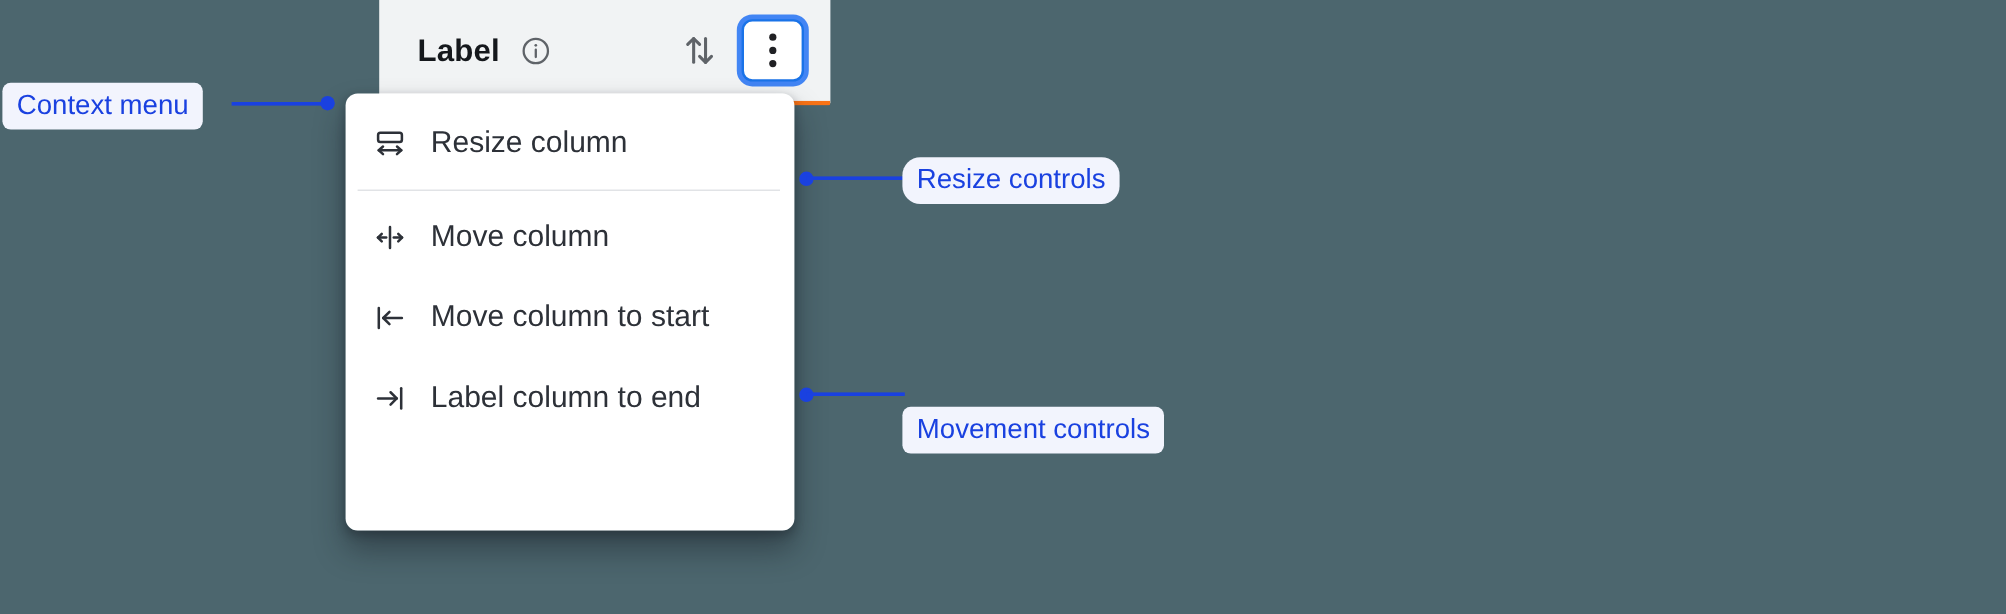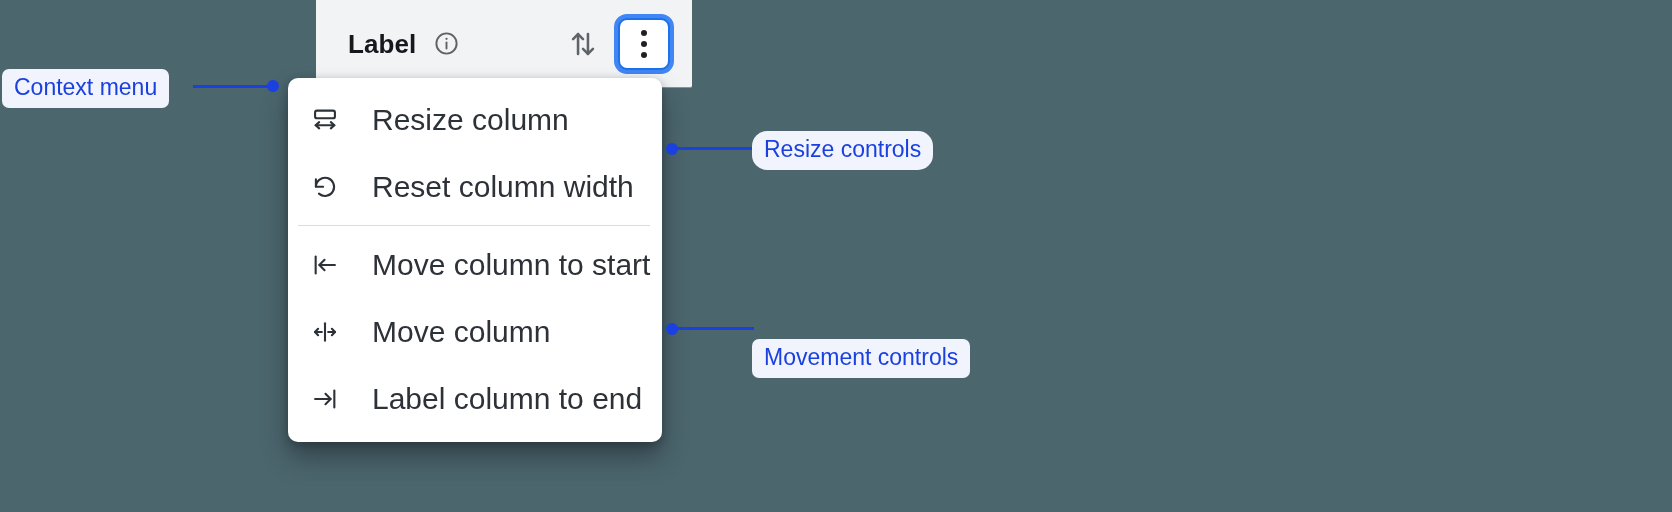--- a/index.html
+++ b/index.html
@@ -25,21 +25,21 @@
     left: 316px;
     top: 0px;
     width: 376px;
     height: 88px;
     background: #f1f3f4;
     border-radius: 0 0 2px 2px;
     box-sizing: border-box;
     display: flex;
     align-items: center;
     padding: 0 22px 0 32px;
-    border-bottom: 1px solid #f97316;
+    border-bottom: 4px solid #f97316;
   }
   .header-label {
     font-size: 26px;
     font-weight: bold;
     color: #15181c;
     letter-spacing: .1px;
     line-height: 1;
   }
   .info-icon {
     margin-left: 17px;
@@ -121,25 +121,24 @@
     width: 30px;
     height: 30px;
     flex: 0 0 30px;
     display: inline-flex;
     align-items: center;
     justify-content: center;
     color: #2d3138;
     margin-right: 19px;
   }
   .menu-text {
-    font-size: 30px;
+    font-size: 25px;
     color: #2d3138;
     line-height: 1;
     white-space: nowrap;
-    margin-left: 13px;
   }
   .menu-divider {
     height: 1px;
     background: #dadce0;
     margin: 5px 12px 5px 10px;
   }
 
   
   .anno-chip {
     position: absolute;
@@ -208,59 +207,50 @@
         <svg width="28" height="28" viewBox="0 0 24 24" fill="none" stroke="currentColor" stroke-width="1.8" stroke-linecap="round" stroke-linejoin="round">
           <rect x="3.5" y="4" width="17" height="6.5" rx="1.6"></rect>
           <line x1="4" y1="16.5" x2="20" y2="16.5"></line>
           <polyline points="7,13.8 4,16.5 7,19.2"></polyline>
           <polyline points="17,13.8 20,16.5 17,19.2"></polyline>
         </svg>
       </span>
       <span class="menu-text">Resize column</span>
     </div>
 
-    <div class="menu-item">
-      <span class="menu-icon">
-        <svg width="28" height="28" viewBox="0 0 24 24" fill="none" stroke="currentColor" stroke-width="1.8" stroke-linecap="round" stroke-linejoin="round">
-          <path d="M4.2 11.6a7.8 7.8 0 1 1 2.6 6.1"></path>
-          <polyline points="4.2,5.4 4.2,11.8 10.4,11.8"></polyline>
-        </svg>
-      </span>
-      <span class="menu-text">Reset column width</span>
-    </div>
 
     <div class="menu-divider"></div>
-
-    <div class="menu-item">
-      <span class="menu-icon">
-        <svg width="28" height="28" viewBox="0 0 24 24" fill="none" stroke="currentColor" stroke-width="1.8" stroke-linecap="round" stroke-linejoin="round">
-          <line x1="4" y1="4.8" x2="4" y2="19.2"></line>
-          <line x1="20.5" y1="12" x2="7.2" y2="12"></line>
-          <polyline points="11.6,7.6 7.2,12 11.6,16.4"></polyline>
-        </svg>
-      </span>
-      <span class="menu-text">Move column to start</span>
-    </div>
 
     <div class="menu-item">
       <span class="menu-icon">
         <svg width="28" height="28" viewBox="0 0 24 24" fill="none" stroke="currentColor" stroke-width="1.8" stroke-linecap="round" stroke-linejoin="round">
           <line x1="12" y1="4.5" x2="12" y2="19.5"></line>
           <line x1="9.3" y1="12" x2="3.4" y2="12"></line>
           <polyline points="6.1,9.3 3.4,12 6.1,14.7"></polyline>
           <line x1="14.7" y1="12" x2="20.6" y2="12"></line>
           <polyline points="17.9,9.3 20.6,12 17.9,14.7"></polyline>
         </svg>
       </span>
       <span class="menu-text">Move column</span>
     </div>
 
     <div class="menu-item">
       <span class="menu-icon">
         <svg width="28" height="28" viewBox="0 0 24 24" fill="none" stroke="currentColor" stroke-width="1.8" stroke-linecap="round" stroke-linejoin="round">
+          <line x1="4" y1="4.8" x2="4" y2="19.2"></line>
+          <line x1="20.5" y1="12" x2="7.2" y2="12"></line>
+          <polyline points="11.6,7.6 7.2,12 11.6,16.4"></polyline>
+        </svg>
+      </span>
+      <span class="menu-text">Move column to start</span>
+    </div>
+
+    <div class="menu-item">
+      <span class="menu-icon">
+        <svg width="28" height="28" viewBox="0 0 24 24" fill="none" stroke="currentColor" stroke-width="1.8" stroke-linecap="round" stroke-linejoin="round">
           <line x1="20" y1="4.8" x2="20" y2="19.2"></line>
           <line x1="3.5" y1="12" x2="16.8" y2="12"></line>
           <polyline points="12.4,7.6 16.8,12 12.4,16.4"></polyline>
         </svg>
       </span>
       <span class="menu-text">Label column to end</span>
     </div>
 
   </div>
 

